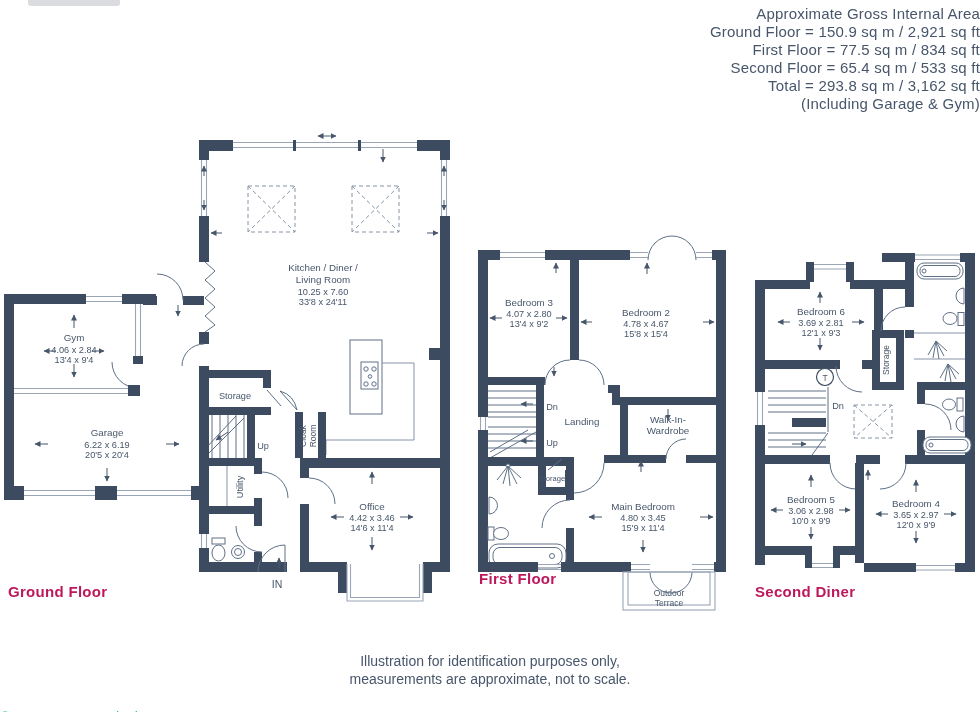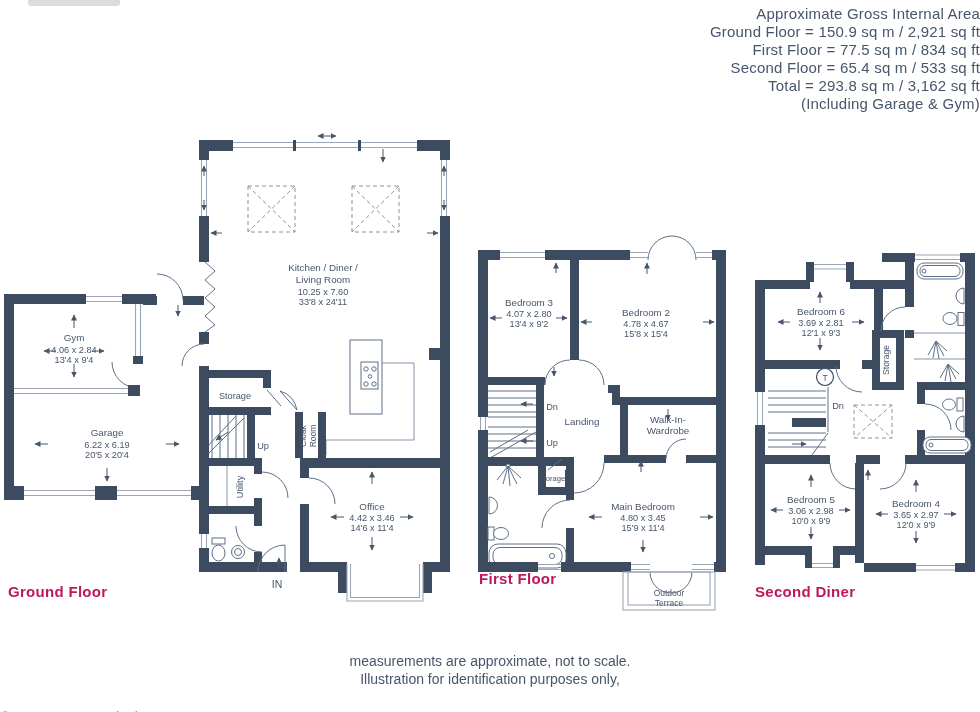--- a/index.html
+++ b/index.html
@@ -436,18 +436,18 @@
     <text class="rd" x="916" y="518">3.65 x 2.97</text>
     <text class="rd" x="916" y="528">12'0 x 9'9</text>
   </g>
 </svg>
 
 <div id="gf-title" class="abs floor-title">Ground Floor</div>
 <div id="ff-title" class="abs floor-title">First Floor</div>
 <div id="sf-title" class="abs floor-title">Second Diner</div>
 
 <div id="footer" class="abs">
+  <div>Illustration for identification purposes only,</div>
   <div>measurements are approximate, not to scale.</div>
-  <div>Illustration for identification purposes only,</div>
   <div class="credit-row">
     <span class="teal">© CJ Property Marketing</span>
   </div>
 </div>
 
 </body></html>

